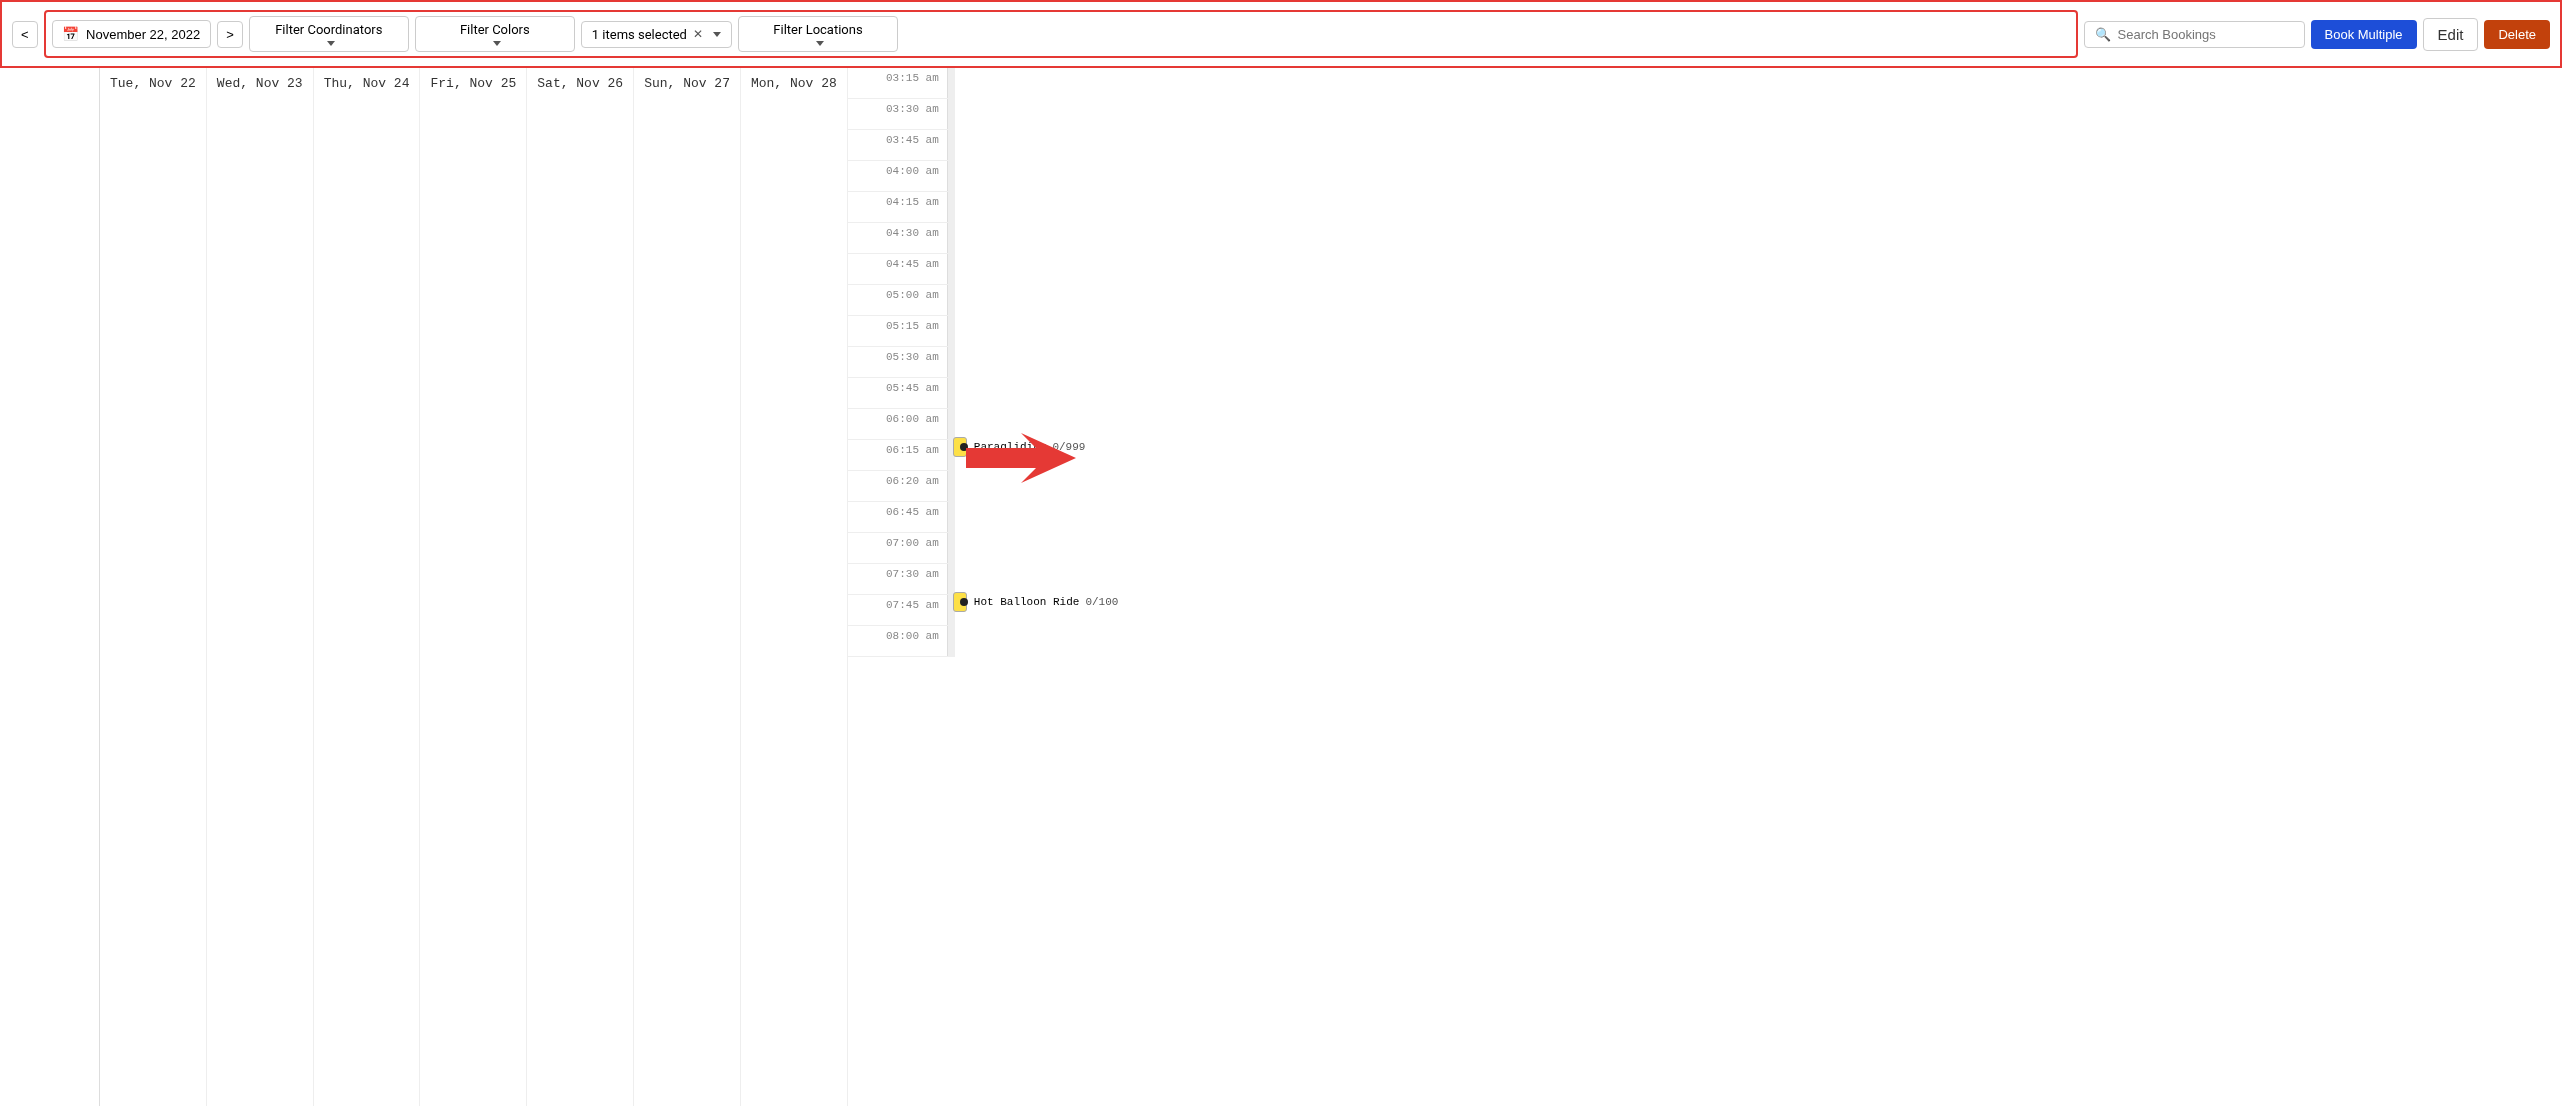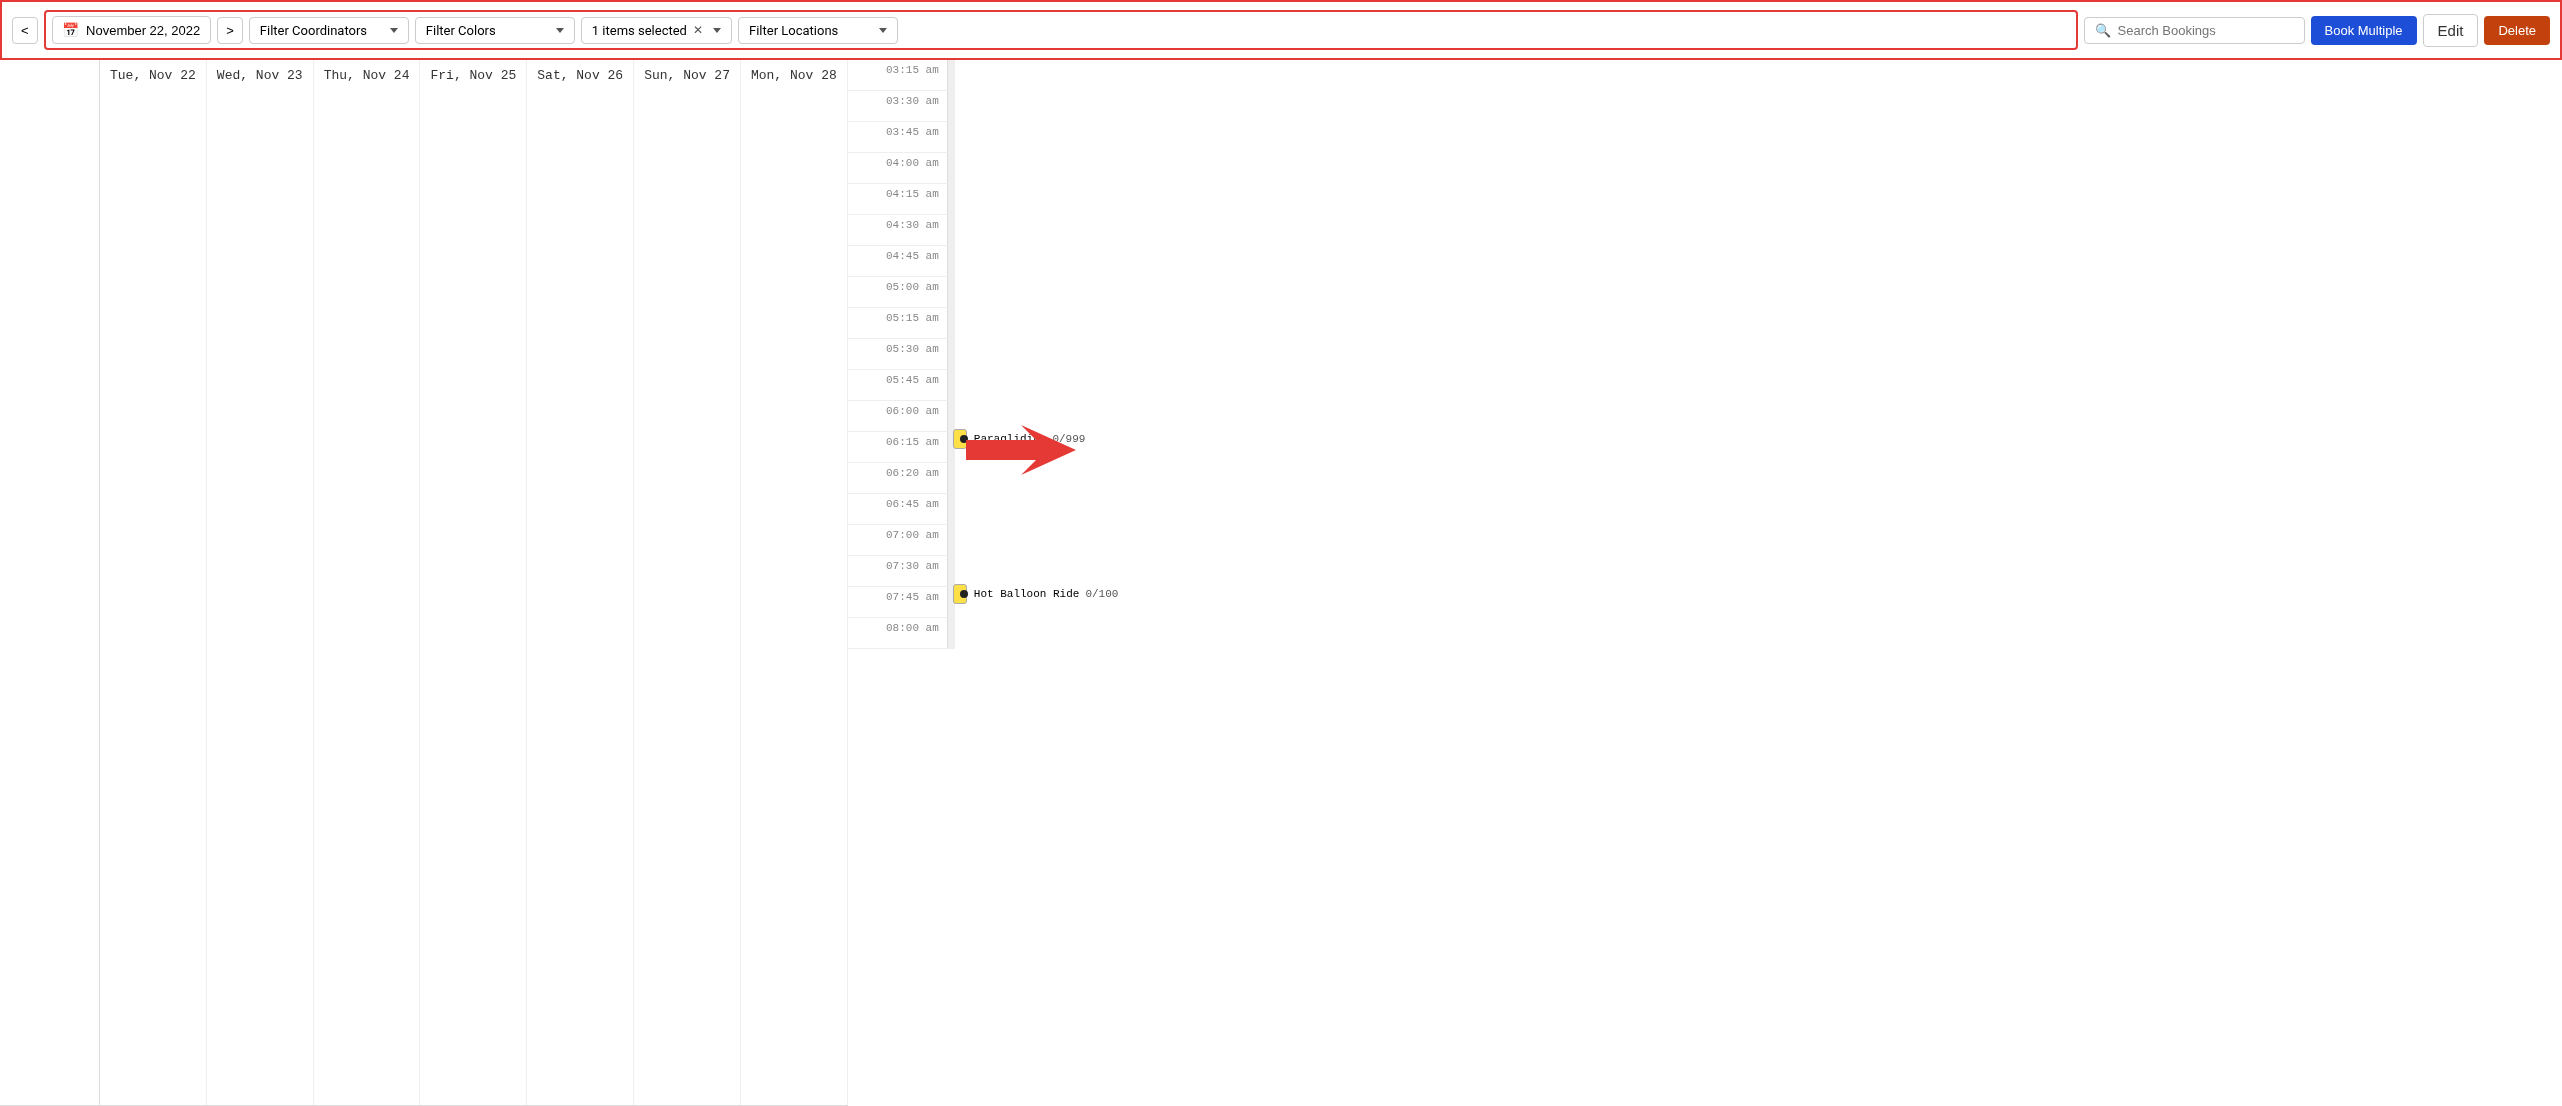--- a/index.html
+++ b/index.html
@@ -58,20 +58,21 @@
       gap: 4px;
       background: #fff;
       border: 1px solid #ccc;
       border-radius: 4px;
       padding: 5px 10px;
       cursor: pointer;
       font-size: 13px;
       white-space: nowrap;
       min-width: 160px;
       justify-content: space-between;
+      flex-direction: column;
     }
 
     .items-selected-btn {
       display: flex;
       align-items: center;
       gap: 4px;
       background: #fff;
       border: 1px solid #ccc;
       border-radius: 4px;
       padding: 5px 10px;

